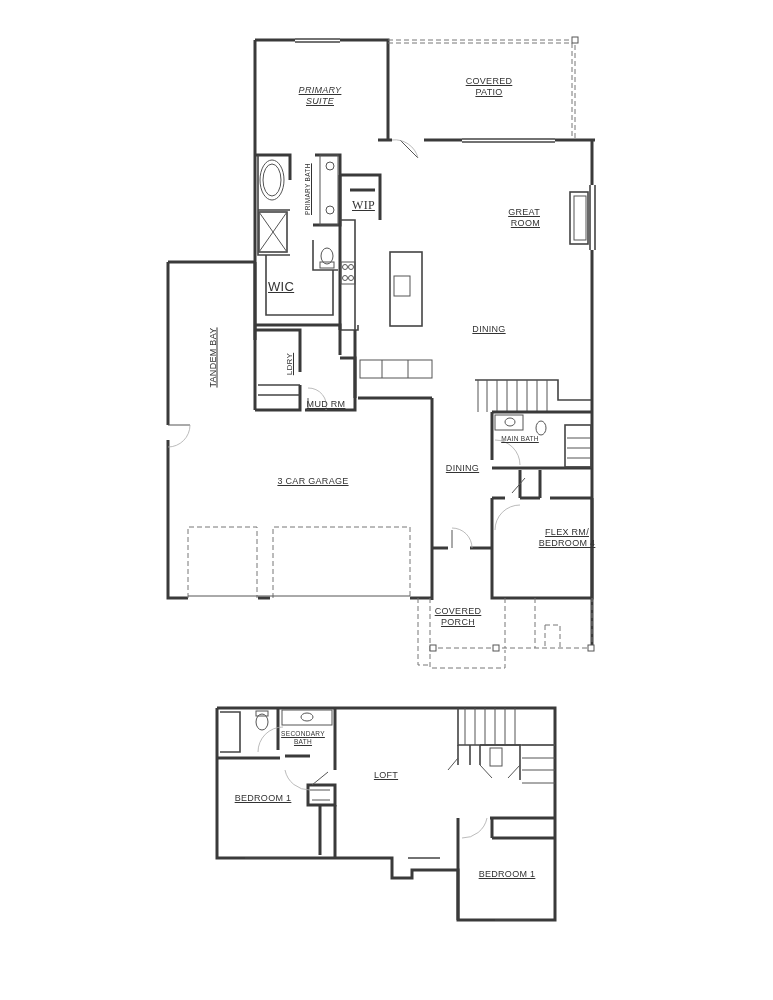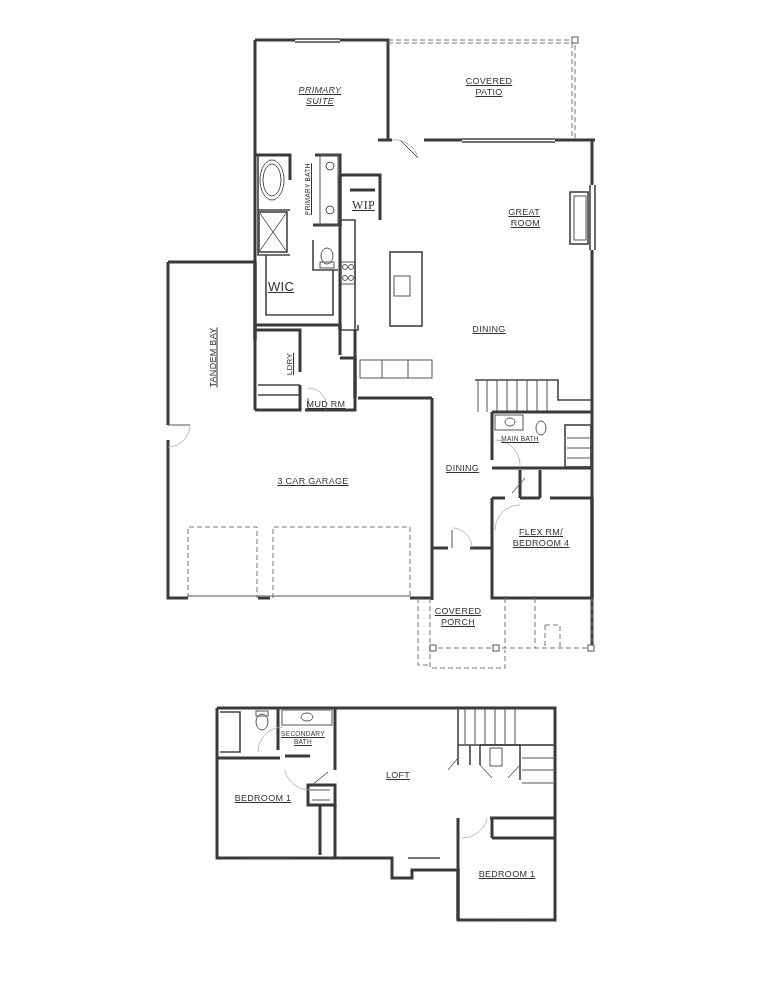--- a/index.html
+++ b/index.html
@@ -166,19 +166,19 @@
 <div class="lbl sm" style="left:352px;top:201px;width:20px;font-size:12px;font-family:Liberation Serif, serif;">WIP</div>
 <div class="lbl" style="left:490px;top:207px;width:50px;text-align:right;">GREAT<br>ROOM</div>
 <div class="lbl sm" style="left:268px;top:283px;width:24px;font-size:13px;">WIC</div>
 <div class="lbl" style="left:469px;top:324px;width:40px;">DINING</div>
 <div class="lbl vert" style="left:178px;top:352px;width:70px;">TANDEM BAY</div>
 <div class="lbl sm vert" style="left:275px;top:360px;width:30px;font-size:8px;">LDRY</div>
 <div class="lbl" style="left:305px;top:354px;width:42px;margin-top:45px;">MUD RM</div>
 <div class="lbl sm" style="left:500px;top:435px;width:40px;">MAIN BATH</div>
 <div class="lbl" style="left:445px;top:463px;width:35px;">DINING</div>
 <div class="lbl" style="left:258px;top:476px;width:80px;margin-left:15px;">3 CAR GARAGE</div>
-<div class="lbl" style="left:510px;top:527px;width:62px;">FLEX RM/<br>BEDROOM 4</div>
+<div class="lbl" style="left:536px;top:527px;width:62px;">FLEX RM/<br>BEDROOM 4</div>
 <div class="lbl" style="left:432px;top:606px;width:52px;">COVERED<br>PORCH</div>
 
 <div class="lbl sm" style="left:280px;top:730px;width:46px;">SECONDARY<br>BATH</div>
 <div class="lbl" style="left:232px;top:793px;width:62px;">BEDROOM 1</div>
-<div class="lbl" style="left:383px;top:770px;width:30px;">LOFT</div>
+<div class="lbl" style="left:371px;top:770px;width:30px;">LOFT</div>
 <div class="lbl" style="left:476px;top:869px;width:62px;">BEDROOM 1</div>
 
 </body></html>

